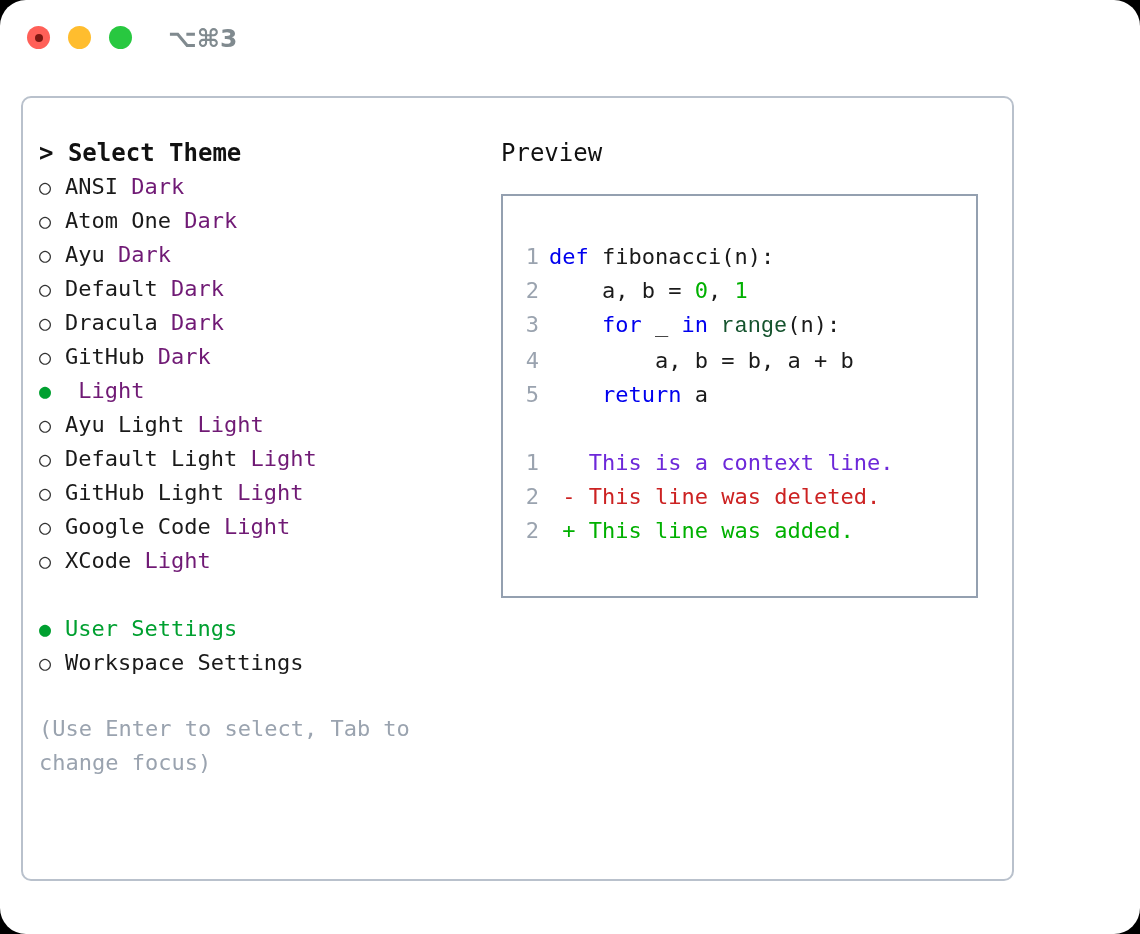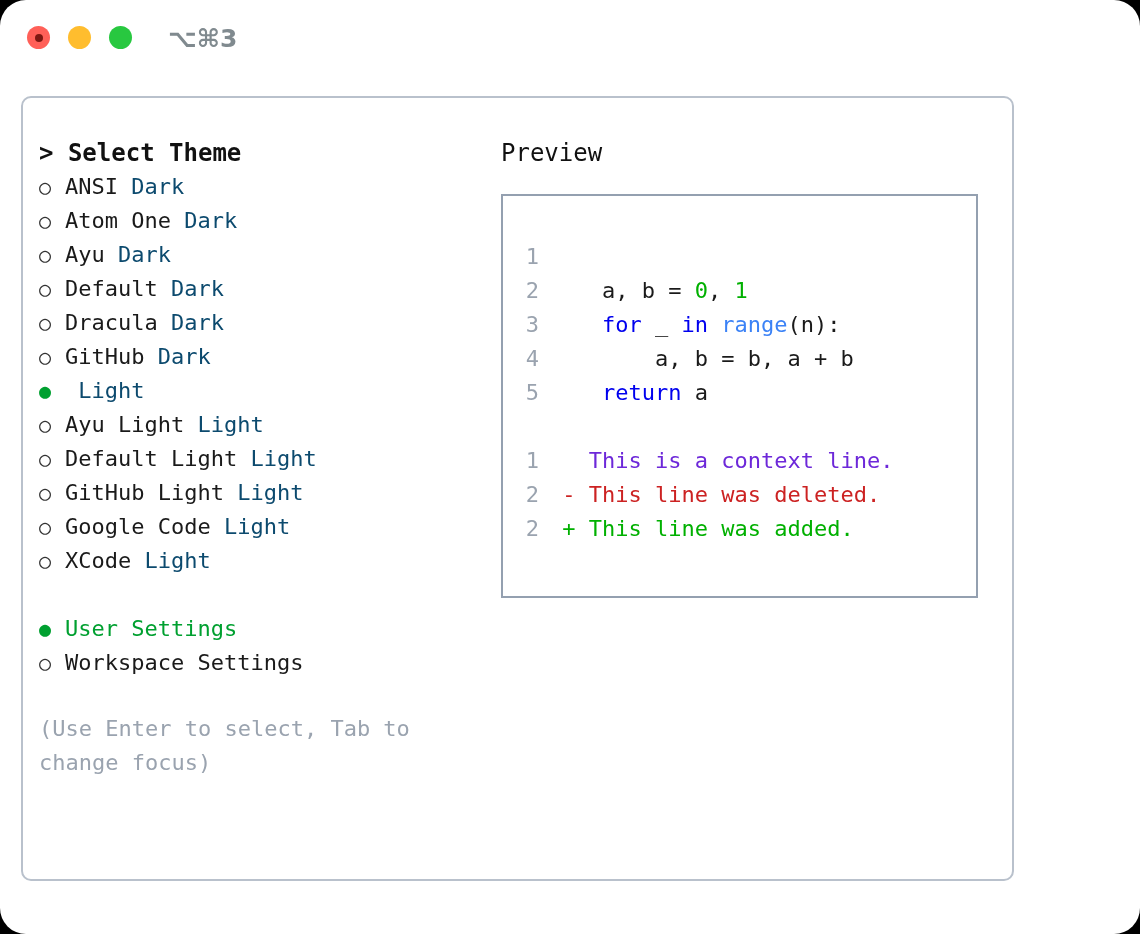--- a/index.html
+++ b/index.html
@@ -97,21 +97,21 @@
   }
   .bullet {
     width: 26px;
     flex: 0 0 26px;
     font-size: 20px;
     color: #333333;
   }
   .bullet.on { color: #00a030; }
   .opt-label { color: #1a1a1a; }
   .opt-row.selected .opt-label { color: #00a030; }
-  .opt-badge { color: #0c4a6e; }
+  .opt-badge { color: #701a75; }
 
   .section-label {
     font-size: 22px;
     color: #1a1a1a;
     line-height: 34px;
     padding-left: 26px;
     white-space: pre;
   }
   .spacer { height: 34px; }
 
@@ -152,21 +152,21 @@
   .lineno {
     width: 46px;
     flex: 0 0 46px;
     text-align: right;
     color: #9aa3af;
     padding-right: 10px;
   }
   .code-text { color: #1a1a1a; }
   .tok-kw   { color: #0000ee; }
   .tok-num  { color: #00b000; }
-  .tok-fn   { color: #3b82f6; }
+  .tok-fn   { color: #14532d; font-family: Liberation Mono, monospace; }
   .blank-line { height: 34px; }
   .diff-ctx { color: #6d28d9; }
   .diff-del { color: #cc2222; }
   .diff-add { color: #00b000; }
 </style>
 </head>
 <body>
 
 <div class="window">
 
@@ -205,21 +205,21 @@
           <div class="opt-row"><span class="bullet">○</span><span class="opt-label">Workspace Settings</span></div>
         </div>
 
       <div class="hint">(Use Enter to select, Tab to change focus)</div>
     </div>
 
     <div class="right-col">
       <div class="preview-title">Preview</div>
       <div class="code-box">
         <div id="code-lines">
-            <div class="code-line"><span class="lineno">1</span></div>
+            <div class="code-line"><span class="lineno">1</span><span class="code-text"><span class="tok-kw">def</span><span> fibonacci(n):</span></span></div>
             <div class="code-line"><span class="lineno">2</span><span class="code-text"><span>    a, b = </span><span class="tok-num">0</span><span>, </span><span class="tok-num">1</span></span></div>
             <div class="code-line"><span class="lineno">3</span><span class="code-text"><span>    </span><span class="tok-kw">for</span><span> _ </span><span class="tok-kw">in</span><span> </span><span class="tok-fn">range</span><span>(n):</span></span></div>
             <div class="code-line"><span class="lineno">4</span><span class="code-text"><span>        a, b = b, a + b</span></span></div>
             <div class="code-line"><span class="lineno">5</span><span class="code-text"><span>    </span><span class="tok-kw">return</span><span> a</span></span></div>
           </div>
         <div class="blank-line"></div>
         <div id="diff-lines">
             <div class="code-line"><span class="lineno">1</span><span class="diff-ctx">   </span><span class="diff-ctx">This is a context line.</span></div>
             <div class="code-line"><span class="lineno">2</span><span class="diff-del"> - </span><span class="diff-del">This line was deleted.</span></div>
             <div class="code-line"><span class="lineno">2</span><span class="diff-add"> + </span><span class="diff-add">This line was added.</span></div>

